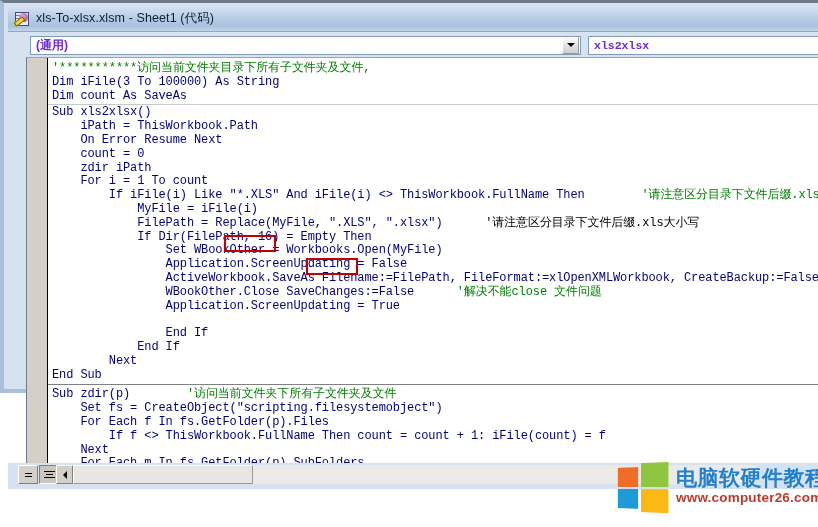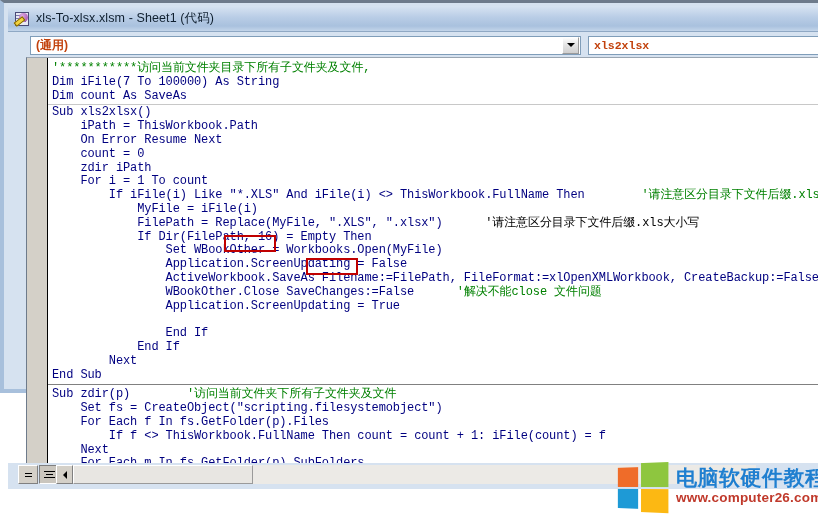--- a/index.html
+++ b/index.html
@@ -91,21 +91,21 @@
     display: flex;
     align-items: center;
     position: relative;
   }
   .combo .combo-value {
     flex: 1 1 auto;
     padding-left: 5px;
     font-family: "Liberation Sans", sans-serif;
     font-size: 12px;
     font-weight: bold;
-    color: #c2410c;
+    color: #6d28d9;
     white-space: nowrap;
     overflow: hidden;
   }
   .combo .combo-value.mono {
     font-family: "Liberation Mono", monospace;
     font-size: 11.5px;
     font-weight: bold;
   }
   .combo-arrow {
     width: 17px; height: 17px;
@@ -322,21 +322,21 @@
         </div>
     </div>
     <div class="combo" id="combo-right">
       <div class="combo-value mono">xls2xlsx</div>
     </div>
   </div>
 
   <div id="code-pane">
     <div id="margin-indicator"></div>
     <div id="code-scroll">
-      <div class="code-block" id="section-top"><div><span class="cmt">'***********访问当前文件夹目录下所有子文件夹及文件,</span></div><div><span class="kw">Dim iFile(7 To 100000) As String</span></div><div><span class="kw">Dim count As SaveAs</span></div></div>
+      <div class="code-block" id="section-top"><div><span class="cmt">'***********访问当前文件夹目录下所有子文件夹及文件,</span></div><div><span class="kw">Dim iFile(3 To 100000) As String</span></div><div><span class="kw">Dim count As SaveAs</span></div></div>
       <div class="sub-sep"></div>
       <div class="code-block" id="section-main"><div><span class="kw">Sub xls2xlsx()</span></div><div><span class="kw">    iPath = ThisWorkbook.Path</span></div><div><span class="kw">    On Error Resume Next</span></div><div><span class="kw">    count = 0</span></div><div><span class="kw">    zdir iPath</span></div><div><span class="kw">    For i = 1 To count</span></div><div><span class="kw">        If iFile(i) Like "*.XLS" And iFile(i) &lt;&gt; ThisWorkbook.FullName Then</span><span class="cmt">        '请注意区分目录下文件后缀.xls大小写</span></div><div><span class="kw">            MyFile = iFile(i)</span></div><div><span class="kw">            FilePath = Replace(MyFile, ".XLS", ".xlsx")</span><span class="cmt-black">      '请注意区分目录下文件后缀.xls大小写</span></div><div><span class="kw">            If Dir(FilePath, 16) = Empty Then</span></div><div><span class="kw">                Set WBookOther = Workbooks.Open(MyFile)</span></div><div><span class="kw">                Application.ScreenUpdating = False</span></div><div><span class="kw">                ActiveWorkbook.SaveAs Filename:=FilePath, FileFormat:=xlOpenXMLWorkbook, CreateBackup:=False</span></div><div><span class="kw">                WBookOther.Close SaveChanges:=False</span><span class="cmt">      '解决不能close 文件问题</span></div><div><span class="kw">                Application.ScreenUpdating = True</span></div><div><span class="kw">                </span></div><div><span class="kw">                End If</span></div><div><span class="kw">            End If</span></div><div><span class="kw">        Next</span></div><div><span class="kw">End Sub</span></div></div>
       <div class="section-divider"></div>
       <div class="code-block" id="section-zdir"><div><span class="kw">Sub zdir(p)</span><span class="cmt">        '访问当前文件夹下所有子文件夹及文件</span></div><div><span class="kw">    Set fs = CreateObject("scripting.filesystemobject")</span></div><div><span class="kw">    For Each f In fs.GetFolder(p).Files</span></div><div><span class="kw">        If f &lt;&gt; ThisWorkbook.FullName Then count = count + 1: iFile(count) = f</span></div><div><span class="kw">    Next</span></div><div><span class="kw">    For Each m In fs.GetFolder(p).SubFolders</span></div></div>
 
       <div class="redbox" id="redbox-1"></div>
       <div class="redbox" id="redbox-2"></div>
     </div>
   </div>
 

